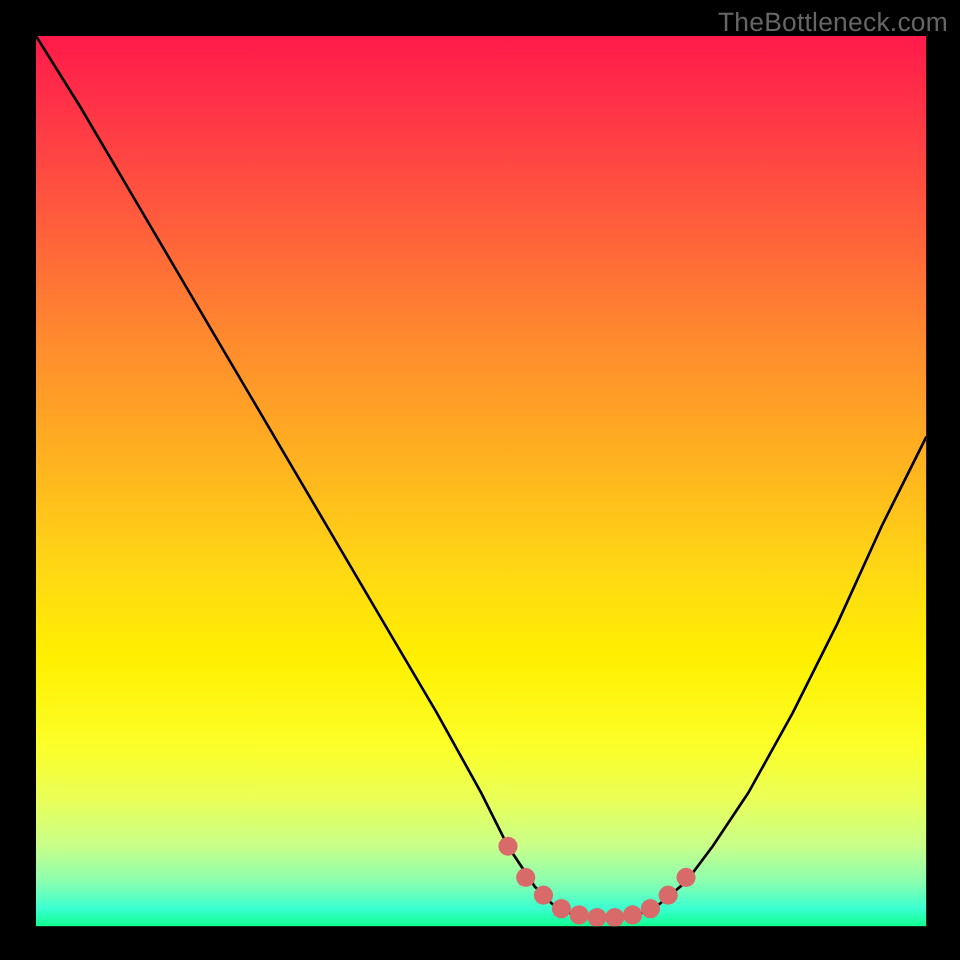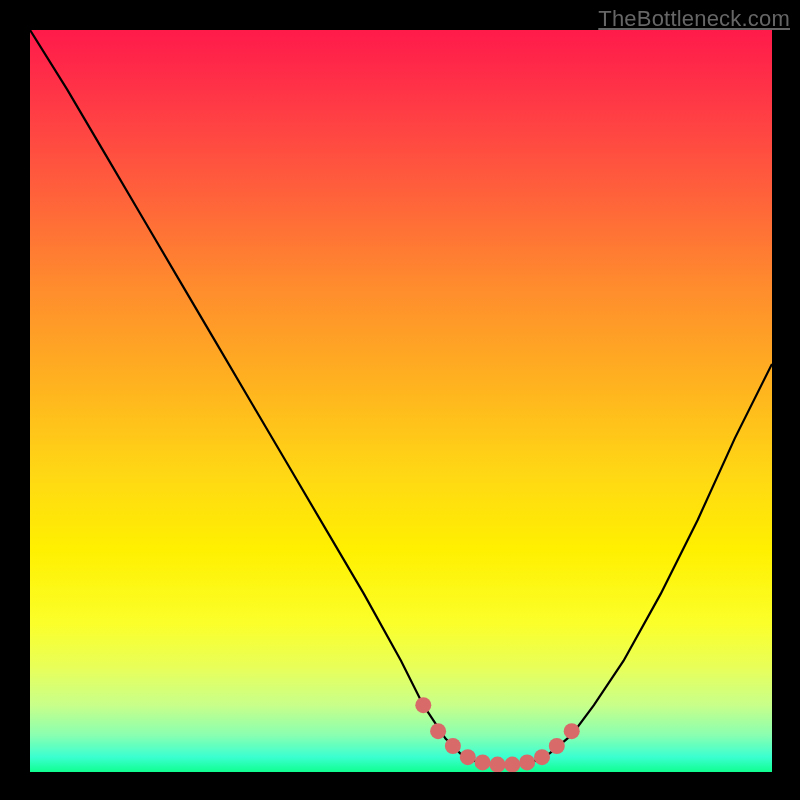--- a/index.html
+++ b/index.html
@@ -13,21 +13,20 @@
   }
   .watermark {
     position: absolute;
     top: 6px;
     right: 10px;
     color: #666;
     font-size: 22px;
     font-weight: 500;
     z-index: 10;
     letter-spacing: 0.2px;
-    text-decoration: underline;
   }
   .plot-area {
     position: absolute;
     left: 30px;
     top: 30px;
     width: 742px;
     height: 742px;
     overflow: hidden;
   }
   .gradient-bg {

